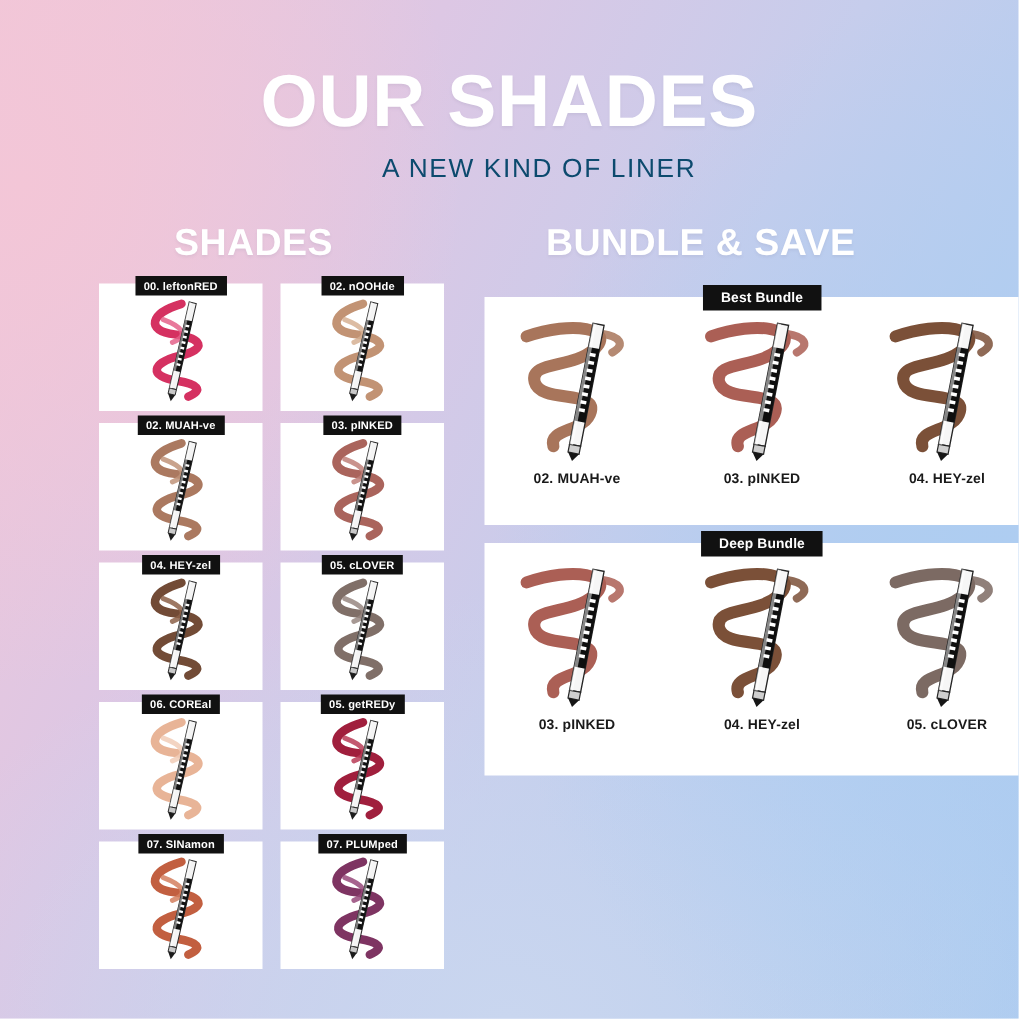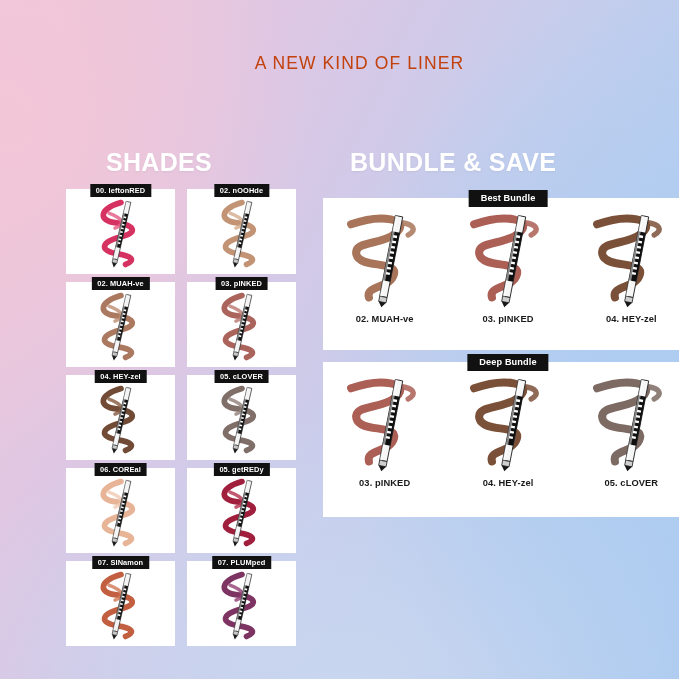--- a/index.html
+++ b/index.html
@@ -22,41 +22,41 @@
     font-weight: 800;
     letter-spacing: 0.5px;
     color: #ffffff;
     line-height: 1;
     text-shadow: 0 1px 2px rgba(120,120,150,0.13);
   }
   .sub-title {
     font-size: 17.5px;
     font-weight: 500;
     letter-spacing: 1.1px;
-    color: #c2410c;
+    color: #0c4a6e;
     margin-top: 9px;
     padding-left: 40px;
   }
 
   
   .section-heads {
     position: absolute;
     top: 148px; left: 0; width: 679px;
     height: 32px;
   }
   .sec-head {
     position: absolute;
     font-size: 25px;
     font-weight: 800;
     color: #ffffff;
     letter-spacing: 0.3px;
     text-shadow: 0 1px 2px rgba(120,120,150,0.12);
   }
-  .sec-head.left { left: 106px; text-align: right; }
-  .sec-head.right { left: 350px; }
+  .sec-head.left { left: 116px; text-align: right; }
+  .sec-head.right { left: 364px; }
 
   
   .shades-grid {
     position: absolute;
     left: 66px; top: 189px;
     width: 254px;
     display: grid;
     grid-template-columns: repeat(2, 109px);
     grid-auto-rows: 85px;
     column-gap: 12px;
@@ -126,20 +126,21 @@
     font-weight: 600;
     color: #1a1a1a;
     letter-spacing: 0.1px;
     margin-top: 2px;
   }
 </style>
 </head>
 <body>
 
 <div class="header">
+  <div class="main-title">OUR SHADES</div>
   <div class="sub-title">A NEW KIND OF LINER</div>
 </div>
 
 <div class="section-heads">
   <div class="sec-head left">SHADES</div>
   <div class="sec-head right">BUNDLE &amp; SAVE</div>
 </div>
 
 <div class="shades-grid" id="shades-grid">
     <div class="swatch-cell">

